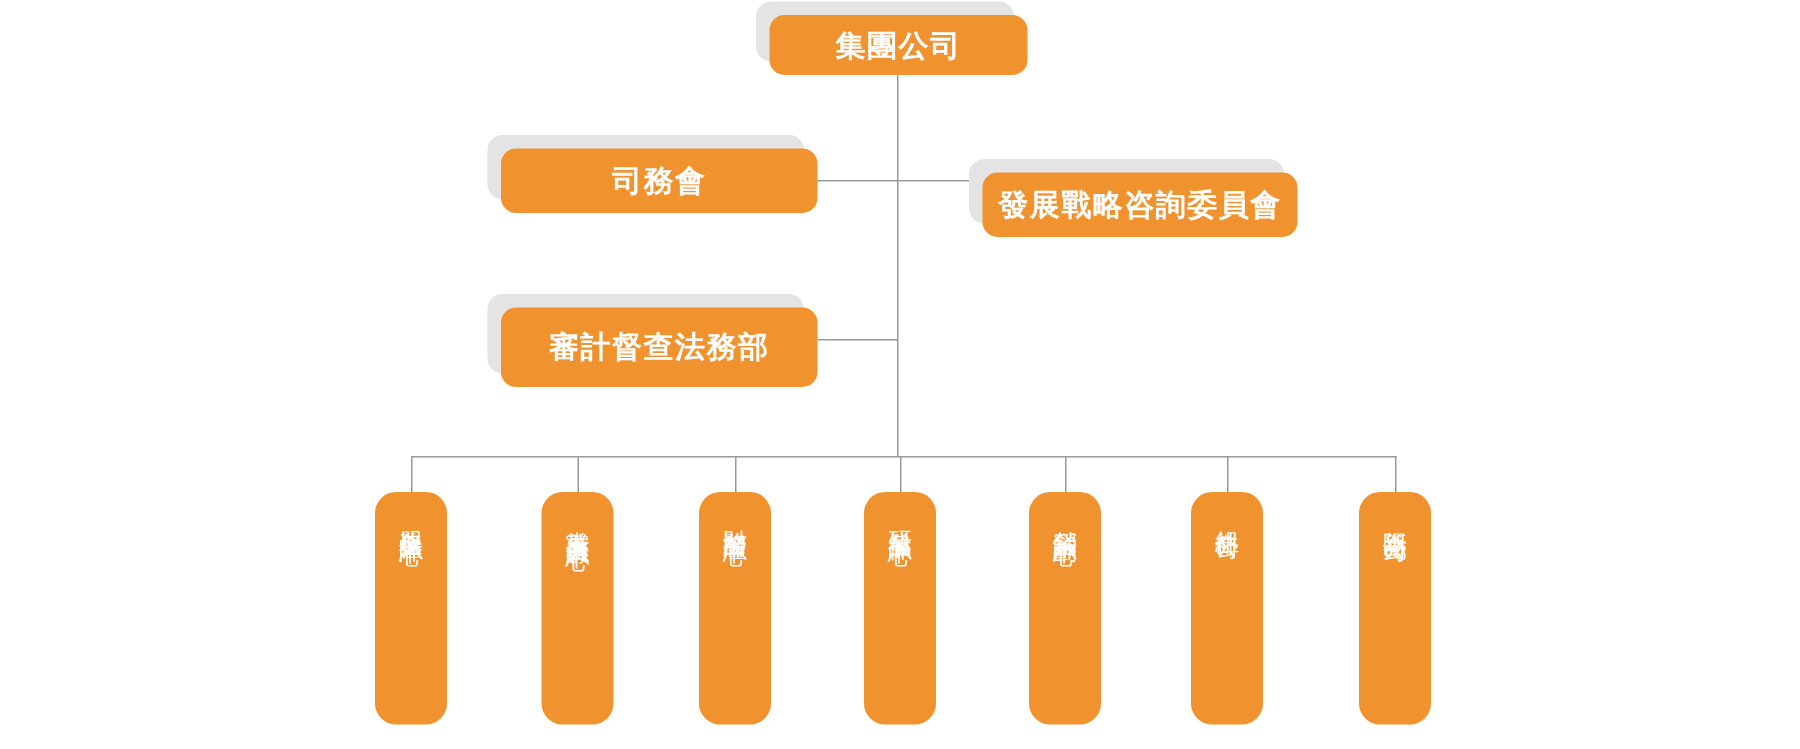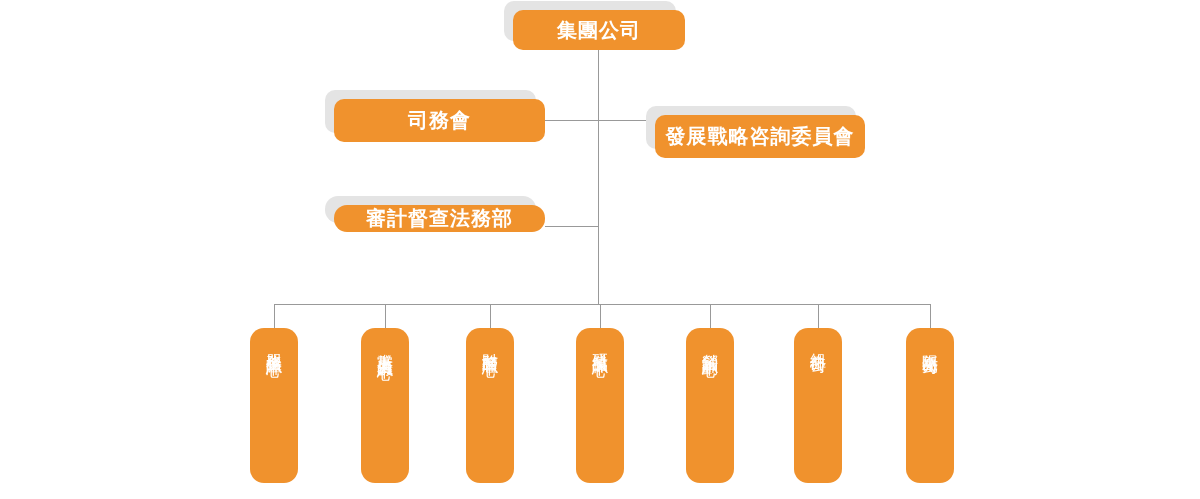--- a/index.html
+++ b/index.html
@@ -41,21 +41,21 @@
     border-radius: 10px;
     box-shadow: -9px -9px 0 0 #E4E4E4;
     font-weight: bold;
     font-size: 20px;
     letter-spacing: 1px;
     white-space: nowrap;
   }
   .root { left: 513px; top: 10px;  width: 172px; height: 40px; }
   .l2a  { left: 334px; top: 99px;  width: 211px; height: 43px; }
   .l2b  { left: 655px; top: 99px;  width: 210px; height: 43px; margin-top: 16px; }
-  .l3a  { left: 334px; top: 205px; width: 211px; height: 27px; border-radius: 13px; }
+  .l3a  { left: 334px; top: 205px; width: 211px; height: 53px; }
 
   .vnode {
     top: 328px;
     width: 48px;
     height: 155px;
     border-radius: 14px;
     align-items: flex-start;
     padding-top: 13px;
   }
   .vnode span {

